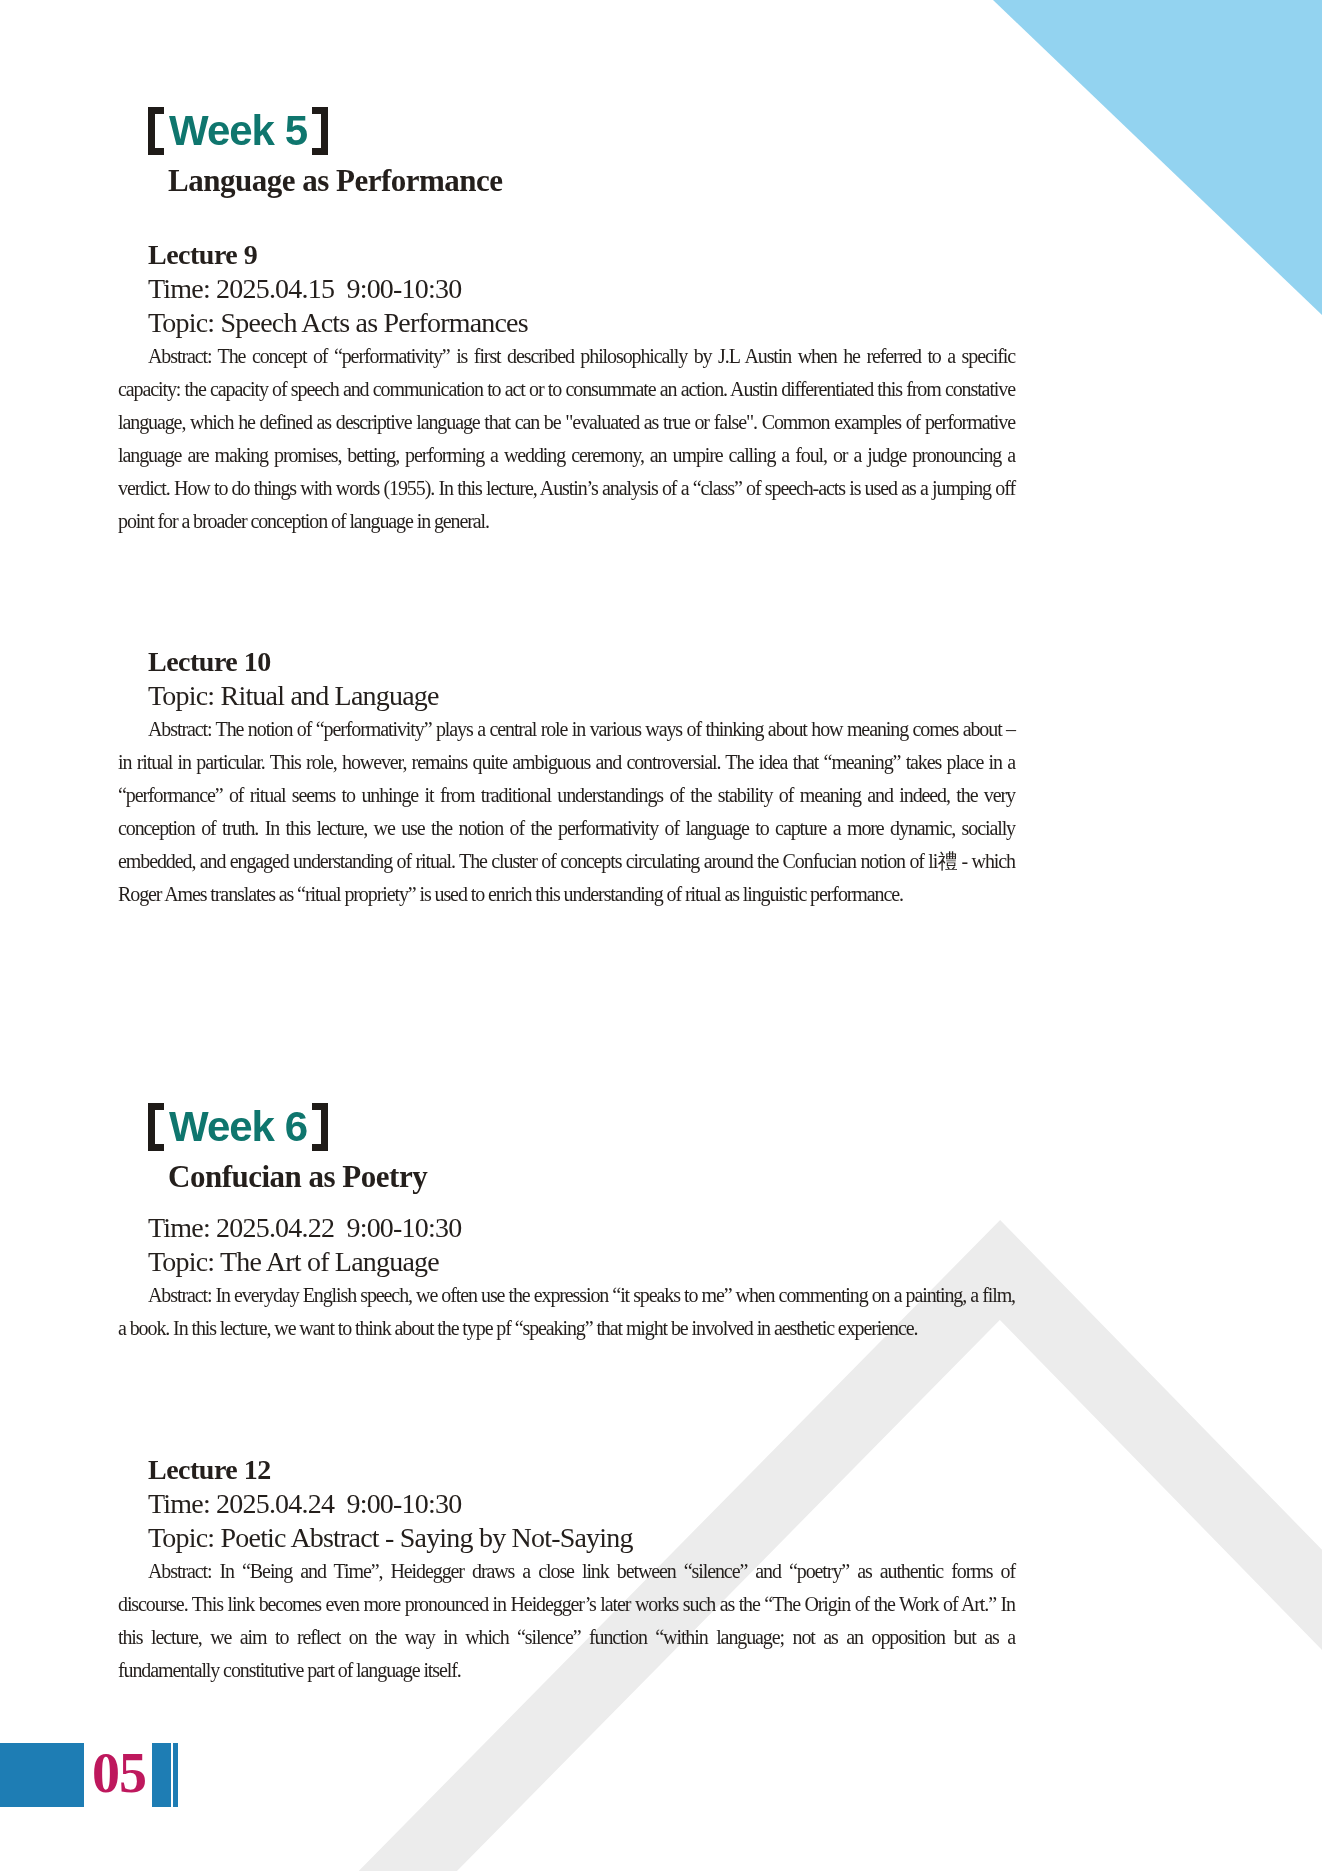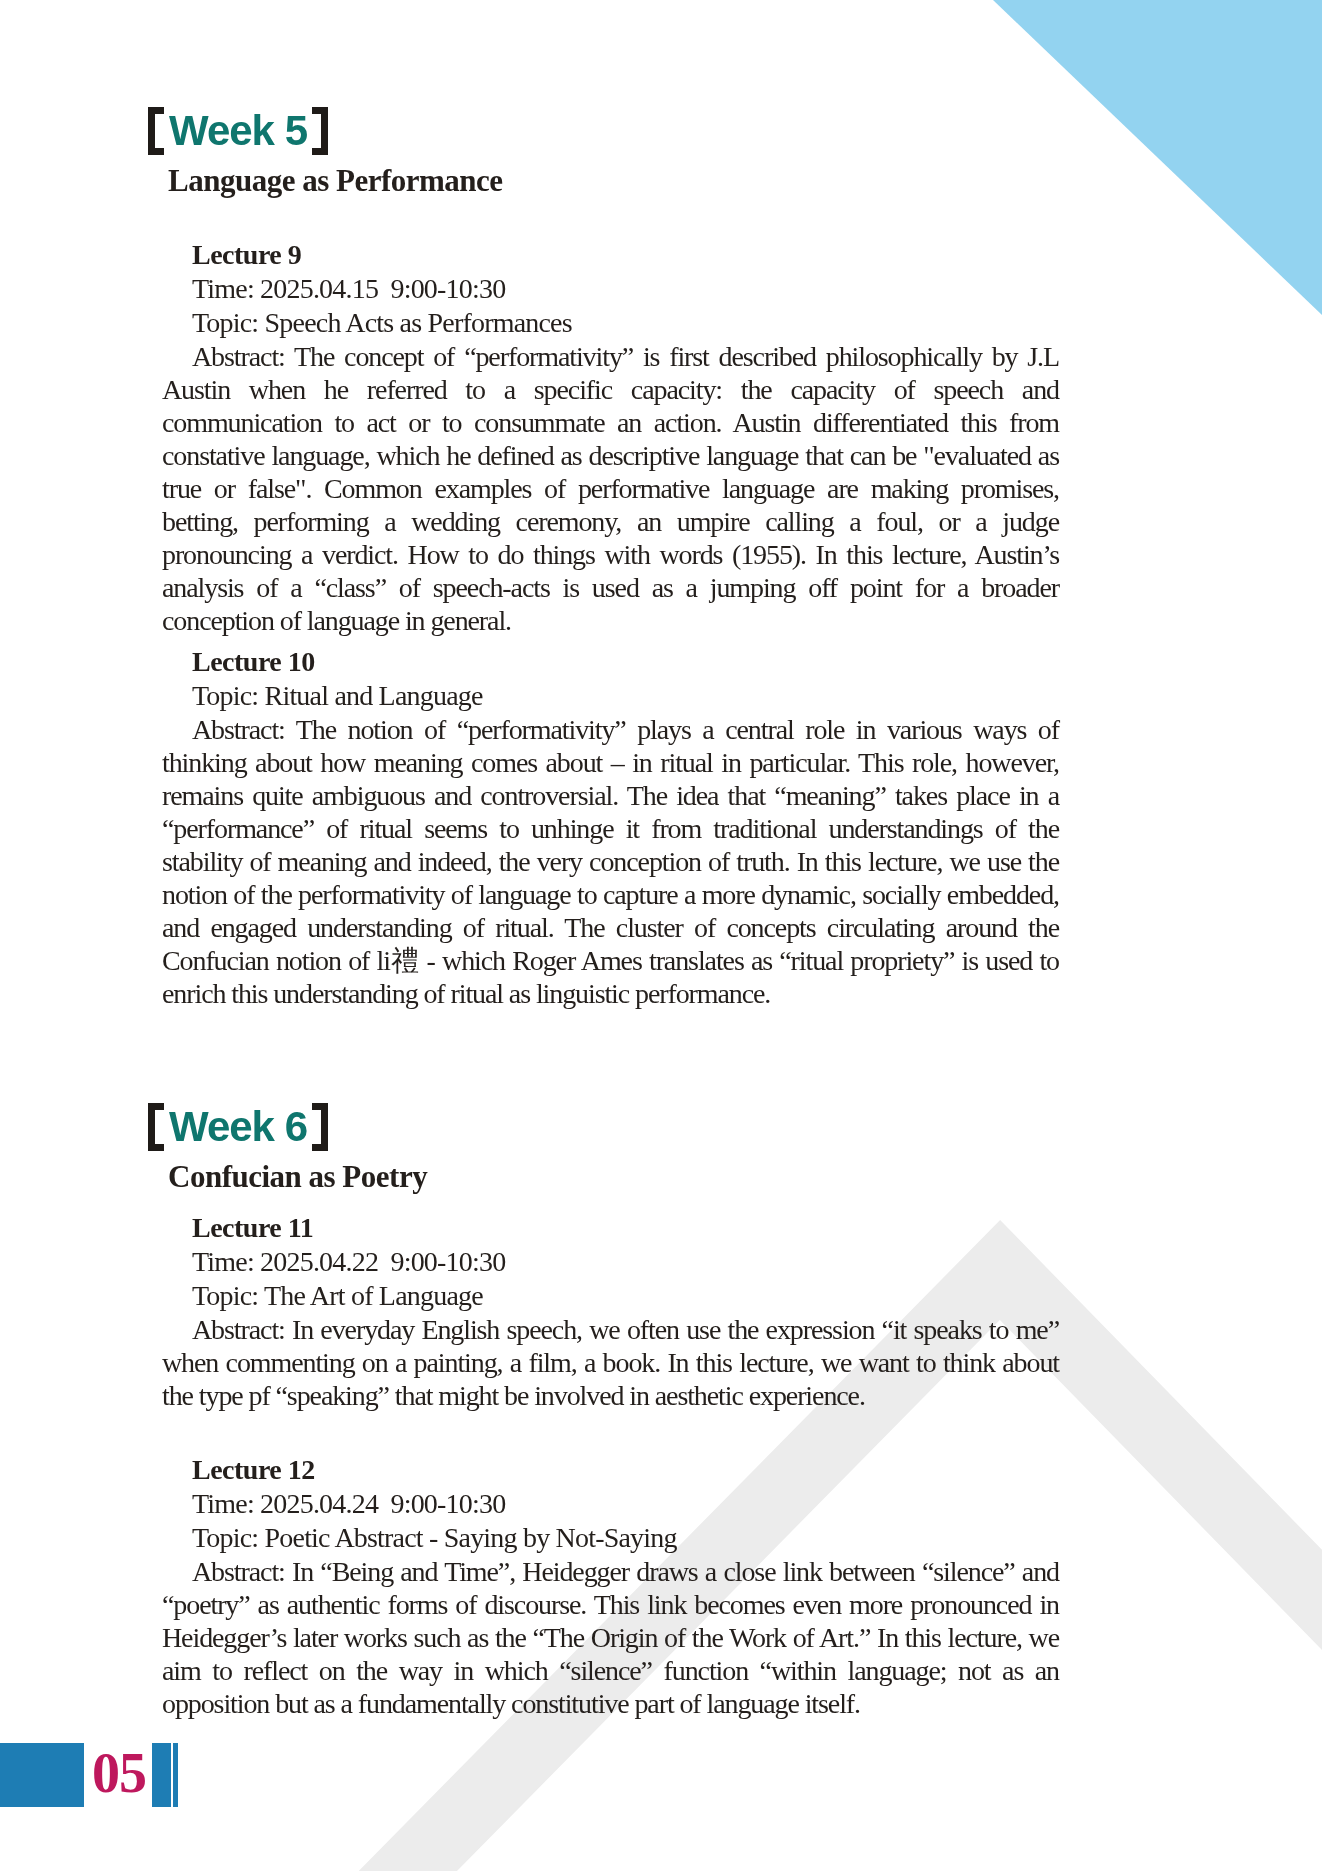--- a/index.html
+++ b/index.html
@@ -33,31 +33,31 @@
     display:flex;align-items:center;
   }
   .lb{display:inline-block;width:9px;height:34px;border:7px solid #1f1b18;}
   .lb.open{border-right:none;margin-right:5px;}
   .lb.close{border-left:none;margin-left:5px;}
   .week-subtitle{
     font-weight:bold;font-size:31px;line-height:38px;
     margin-left:20px;margin-top:4px;letter-spacing:-0.5px;
   }
 
-  .lecture{position:absolute;left:118px;width:897px;margin-left:44px;}
+  .lecture{position:absolute;left:118px;width:897px;}
   .lecture .lec-heading{
     margin:0 0 0 30px;font-size:28px;line-height:34px;
     font-weight:bold;letter-spacing:-0.5px;
   }
   .lecture .meta{
     margin-left:30px;font-size:28px;line-height:34px;
     letter-spacing:-0.8px;white-space:pre-wrap;
   }
   .lecture .abstract{
-    margin:0;font-size:28px;line-height:33px;
+    margin:0;font-size:20px;line-height:33px;
     letter-spacing:-1.1px;
     text-align:justify;text-indent:30px;
   }
 
   
   .pg-bar{position:absolute;left:0;top:1743px;width:84px;height:64px;background:#1e7db4;z-index:1;}
   .pg-num{
     position:absolute;left:86px;top:1741px;width:66px;height:64px;
     font-size:56px;font-weight:bold;line-height:64px;text-align:center;
     color:#be185d;z-index:1;letter-spacing:-1px;
@@ -103,21 +103,20 @@
     <div class="week-header" style="top:1100px">
       <div class="week-title">
         <span class="lb open"></span>
         <span>Week 6</span>
         <span class="lb close"></span>
       </div>
       <div class="week-subtitle">Confucian as Poetry</div>
     </div>
 
     <section class="lecture" style="top:1211px">
-      <h3 class="lec-heading">Lecture 11</h3>
       <div class="meta">Time: 2025.04.22  9:00-10:30</div>
       <div class="meta">Topic: The Art of Language</div>
       <p class="abstract">Abstract: In everyday English speech, we often use the expression “it speaks to me” when commenting on a painting, a film, a book. In this lecture, we want to think about the type pf “speaking” that might be involved in aesthetic experience.</p>
     </section>
 
     <section class="lecture" style="top:1453px">
       <h3 class="lec-heading">Lecture 12</h3>
       <div class="meta">Time: 2025.04.24  9:00-10:30</div>
       <div class="meta">Topic: Poetic Abstract - Saying by Not-Saying</div>
       <p class="abstract">Abstract: In “Being and Time”, Heidegger draws a close link between “silence” and “poetry” as authentic forms of discourse. This link becomes even more pronounced in Heidegger’s later works such as the “The Origin of the Work of Art.” In this lecture, we aim to reflect on the way in which “silence” function “within language; not as an opposition but as a fundamentally constitutive part of language itself.</p>

